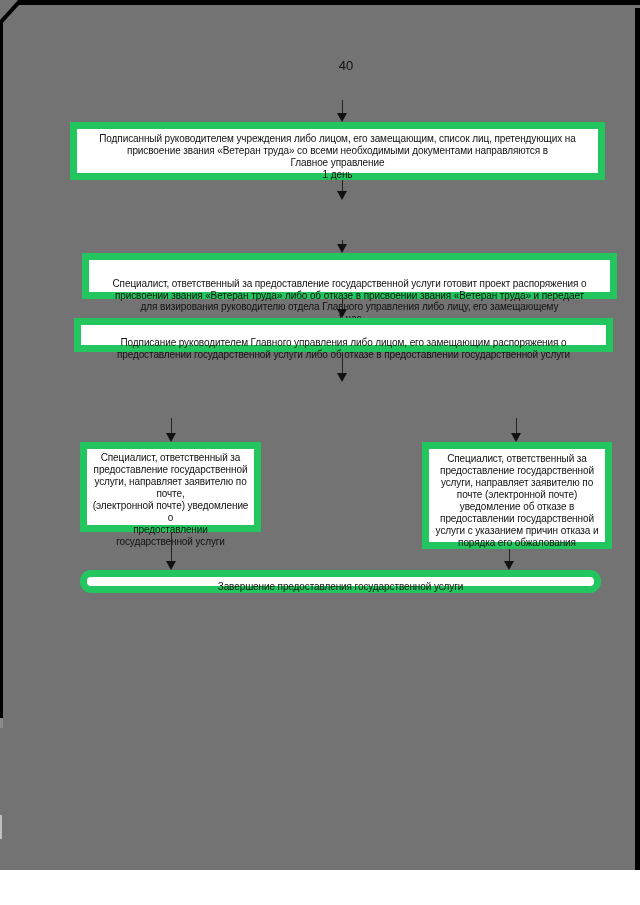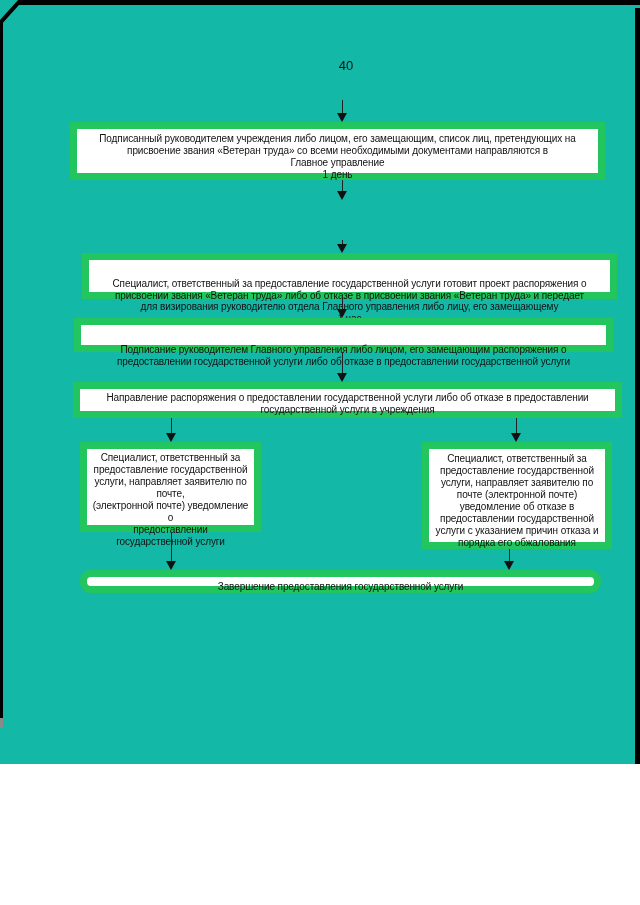--- a/index.html
+++ b/index.html
@@ -1,19 +1,19 @@
 <!DOCTYPE html>
 <html><head>
 <meta charset="utf-8">
 <style>
   html,body{margin:0;padding:0;background:#ffffff;}
   #page{
     position:relative;
-    width:640px;height:764px;
-    background:#14b8a6;
+    width:640px;height:870px;
+    background:#737373;
     font-family:"Liberation Sans","DejaVu Sans",sans-serif;
     color:#111;
     overflow:hidden;
     text-decoration:underline;
   }
   
   .scan-edge{position:absolute;background:#000;}
   #edge-top{left:18px;top:0;width:622px;height:5px;}
   #edge-left{left:0;top:20px;width:3px;height:698px;}
   #edge-right{left:635px;top:8px;width:5px;height:897px;}
@@ -35,21 +35,21 @@
     box-sizing:border-box;
     text-align:center;
     font-size:10px;
     line-height:12px;
     white-space:pre-line;
     letter-spacing:-0.1px;
   }
   #box1{left:70px; top:122px; width:535px; height:58px; padding-top:4px;}
   #box2{left:77px; top:200px; width:533px; height:40px; padding-top:3px;}
   #box3{left:82px; top:253px; width:535px; height:46px; padding-top:18px; line-height:11.5px;}
-  #box4{left:74px; top:318px; width:539px; height:34px; padding-top:19px;}
+  #box4{left:74px; top:318px; width:539px; height:34px; padding-top:12px;}
   #box5{left:73px; top:382px; width:549px; height:36px; padding-top:3px;}
   #box-left{left:80px; top:442px; width:181px; height:90px; padding:3px 2px 0 2px;}
   #box-right{left:422px; top:442px; width:190px; height:107px; padding:4px 2px 0 2px;}
   #box-end{left:80px; top:570px; width:521px; height:23px; padding-top:4px;border-radius:11px;}
 
   .vline{position:absolute;width:1px;background:#222;}
   #line0{left:342px;top:100px;height:14px;}
   #line1{left:342px;top:180px;height:12px;}
   #line2{left:342px;top:240px;height:5px;}
   #line3{left:342px;top:299px;height:11px;}
@@ -112,22 +112,20 @@
 
   <div id="line3" class="vline"></div>
   <div id="head3" class="arrowhead"></div>
 
   <div id="box4" class="fc-box">Подписание руководителем Главного управления либо лицом, его замещающим распоряжения о
 предоставлении государственной услуги либо об отказе в предоставлении государственной услуги</div>
 
   <div id="line4" class="vline"></div>
   <div id="head4" class="arrowhead"></div>
 
-  <div id="box5" class="fc-box">Направление распоряжения о предоставлении государственной услуги либо об отказе в предоставлении
-государственной услуги в учреждения</div>
 
   <div id="line-bl" class="vline"></div>
   <div id="head-bl" class="arrowhead"></div>
   <div id="line-br" class="vline"></div>
   <div id="head-br" class="arrowhead"></div>
 
   <div id="box-left" class="fc-box">Специалист, ответственный за
 предоставление государственной
 услуги, направляет заявителю по
 почте,

